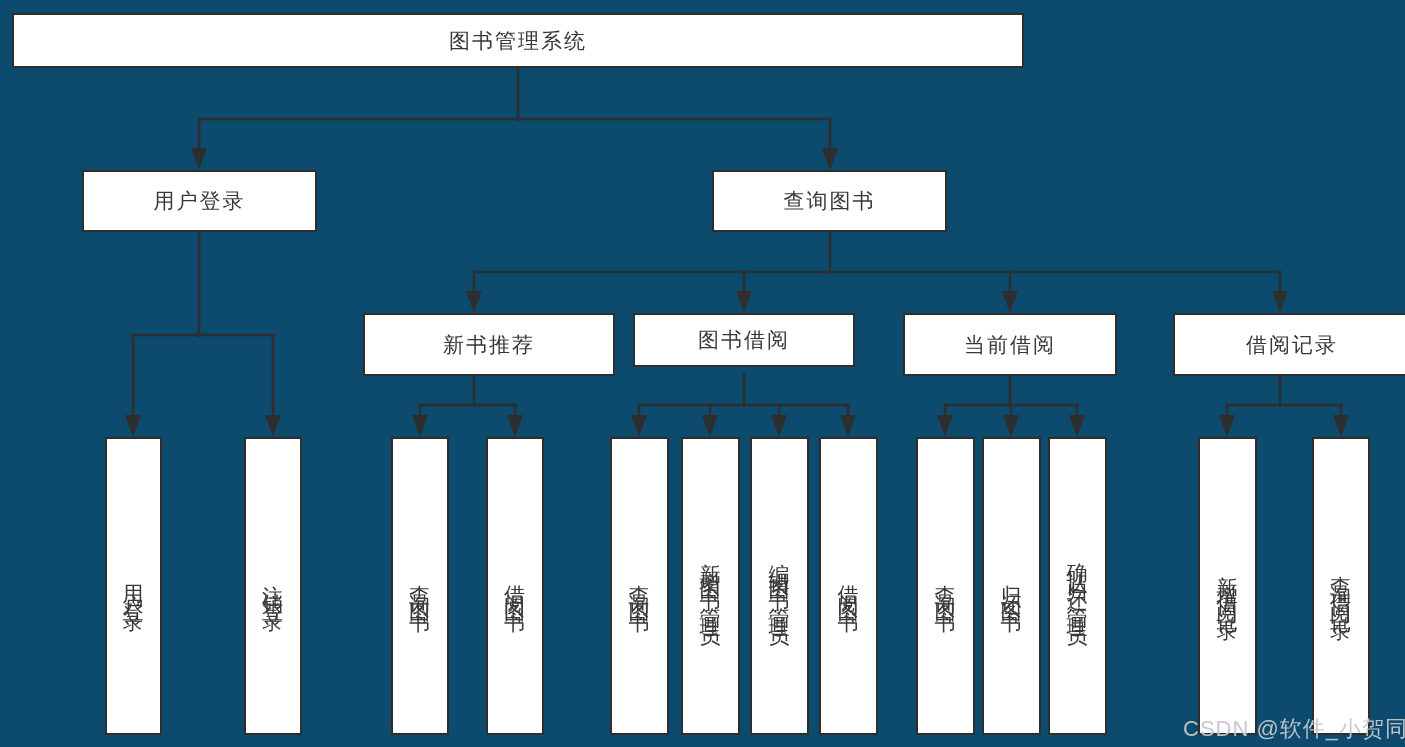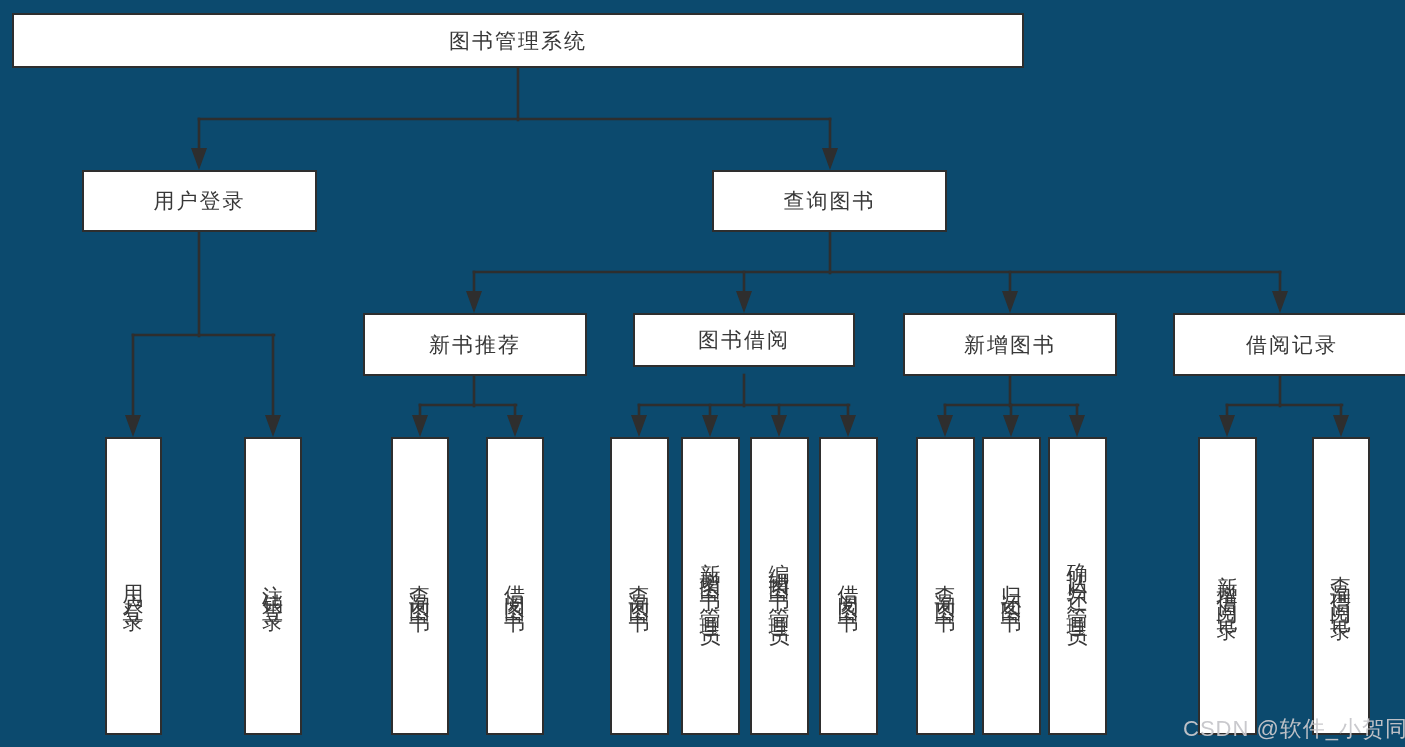--- a/index.html
+++ b/index.html
@@ -118,23 +118,23 @@
     <polygon points="1219,415 1235,415 1227,437" stroke="none"></polygon>
     <line x1="1341" y1="405" x2="1341" y2="421" fill="none"></line>
     <polygon points="1333,415 1349,415 1341,437" stroke="none"></polygon>
   </svg>
 
   <div class="hbox" style="left:12px; top:13px; width:1012px; height:55px;">图书管理系统</div>
 
   <div class="hbox" style="left:82px; top:170px; width:235px; height:62px;">用户登录</div>
   <div class="hbox" style="left:712px; top:170px; width:235px; height:62px;">查询图书</div>
 
-  <div class="hbox" style="left:363px; top:313px; width:224px; height:63px;">新书推荐</div>
+  <div class="hbox" style="left:363px; top:313px; width:252px; height:63px;">新书推荐</div>
   <div class="hbox" style="left:633px; top:313px; width:222px; height:54px;">图书借阅</div>
-  <div class="hbox" style="left:903px; top:313px; width:214px; height:63px;">新增图书</div>
+  <div class="hbox" style="left:903px; top:313px; width:214px; height:63px;">当前借阅</div>
   <div class="hbox" style="left:1173px; top:313px; width:238px; height:63px;">借阅记录</div>
 
   <div class="vbox" style="left:105px; top:437px; width:57px; height:298px;">用户登录</div>
   <div class="vbox" style="left:244px; top:437px; width:58px; height:298px;">注销登录</div>
 
   <div class="vbox" style="left:391px; top:437px; width:58px; height:298px;">查询图书</div>
   <div class="vbox" style="left:486px; top:437px; width:58px; height:298px;">借阅图书</div>
 
   <div class="vbox" style="left:610px; top:437px; width:59px; height:298px;">查询图书</div>
   <div class="vbox" style="left:681px; top:437px; width:59px; height:298px;">新增图书（管理员）</div>

